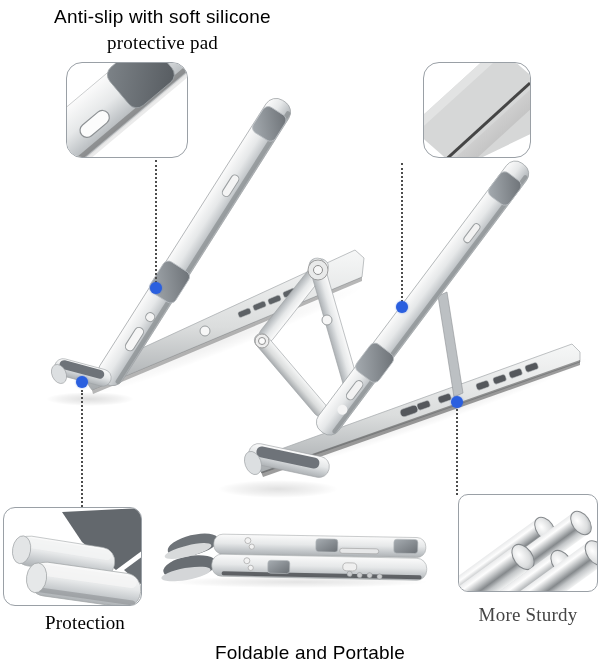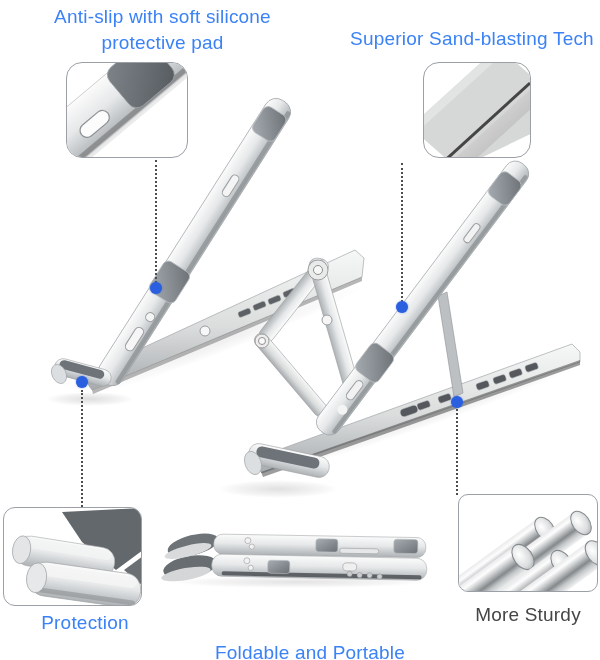--- a/index.html
+++ b/index.html
@@ -1,20 +1,20 @@
 <!DOCTYPE html>
 <html><head>
 <meta charset="utf-8">
 <style>
   html,body{margin:0;padding:0;background:#fff;}
   .canvas{position:relative;width:600px;height:660px;background:#ffffff;overflow:hidden;
           font-family:"Liberation Sans",sans-serif;}
-  .label{position:absolute;text-align:center;color:#3b82f6;font-size:19px;line-height:26px;
+  .label{position:absolute;text-align:center;color:#000000;font-size:19px;line-height:26px;
          letter-spacing:.2px;z-index:4;}
-  .label .l2{display:block;}
+  .label .l2{display:block;font-family:Liberation Serif, serif;}
   .callout{position:absolute;background:#fff;border:1.5px solid #9aa0a6;overflow:hidden;
            box-sizing:border-box;z-index:2;}
   .leader{position:absolute;width:0;border-left:2px dotted #4d4d4d;z-index:2;}
   .dot{position:absolute;width:12px;height:12px;border-radius:50%;background:#2a5fdf;
        box-shadow:0 0 2px rgba(42,95,223,.6);z-index:5;}
   .stage{position:absolute;left:0;top:0;z-index:1;}
   .muted{color:#454545;}
 </style>
 </head>
 <body>
@@ -180,23 +180,20 @@
             <circle cx="168" cy="19" r="2.6"></circle>
         </g>
       </g>
     </g>
   </svg>
 
   <div class="label" style="left:30px;top:4px;width:265px;">
     <span>Anti-slip with soft silicone</span>
     <span class="l2">protective pad</span>
   </div>
-  <div class="label" style="left:348px;top:26px;width:248px;">
-    <span>Superior Sand-blasting Tech</span>
-  </div>
   <div class="label" style="left:4px;top:610px;width:162px;">
     <span class="l2">Protection</span>
   </div>
   <div class="label" style="left:210px;top:600px;width:200px;margin-top:40px;">
     <span>Foldable and Portable</span>
   </div>
   <div class="label muted" style="left:448px;top:602px;width:160px;">
     <span class="l2">More Sturdy</span>
   </div>
 

